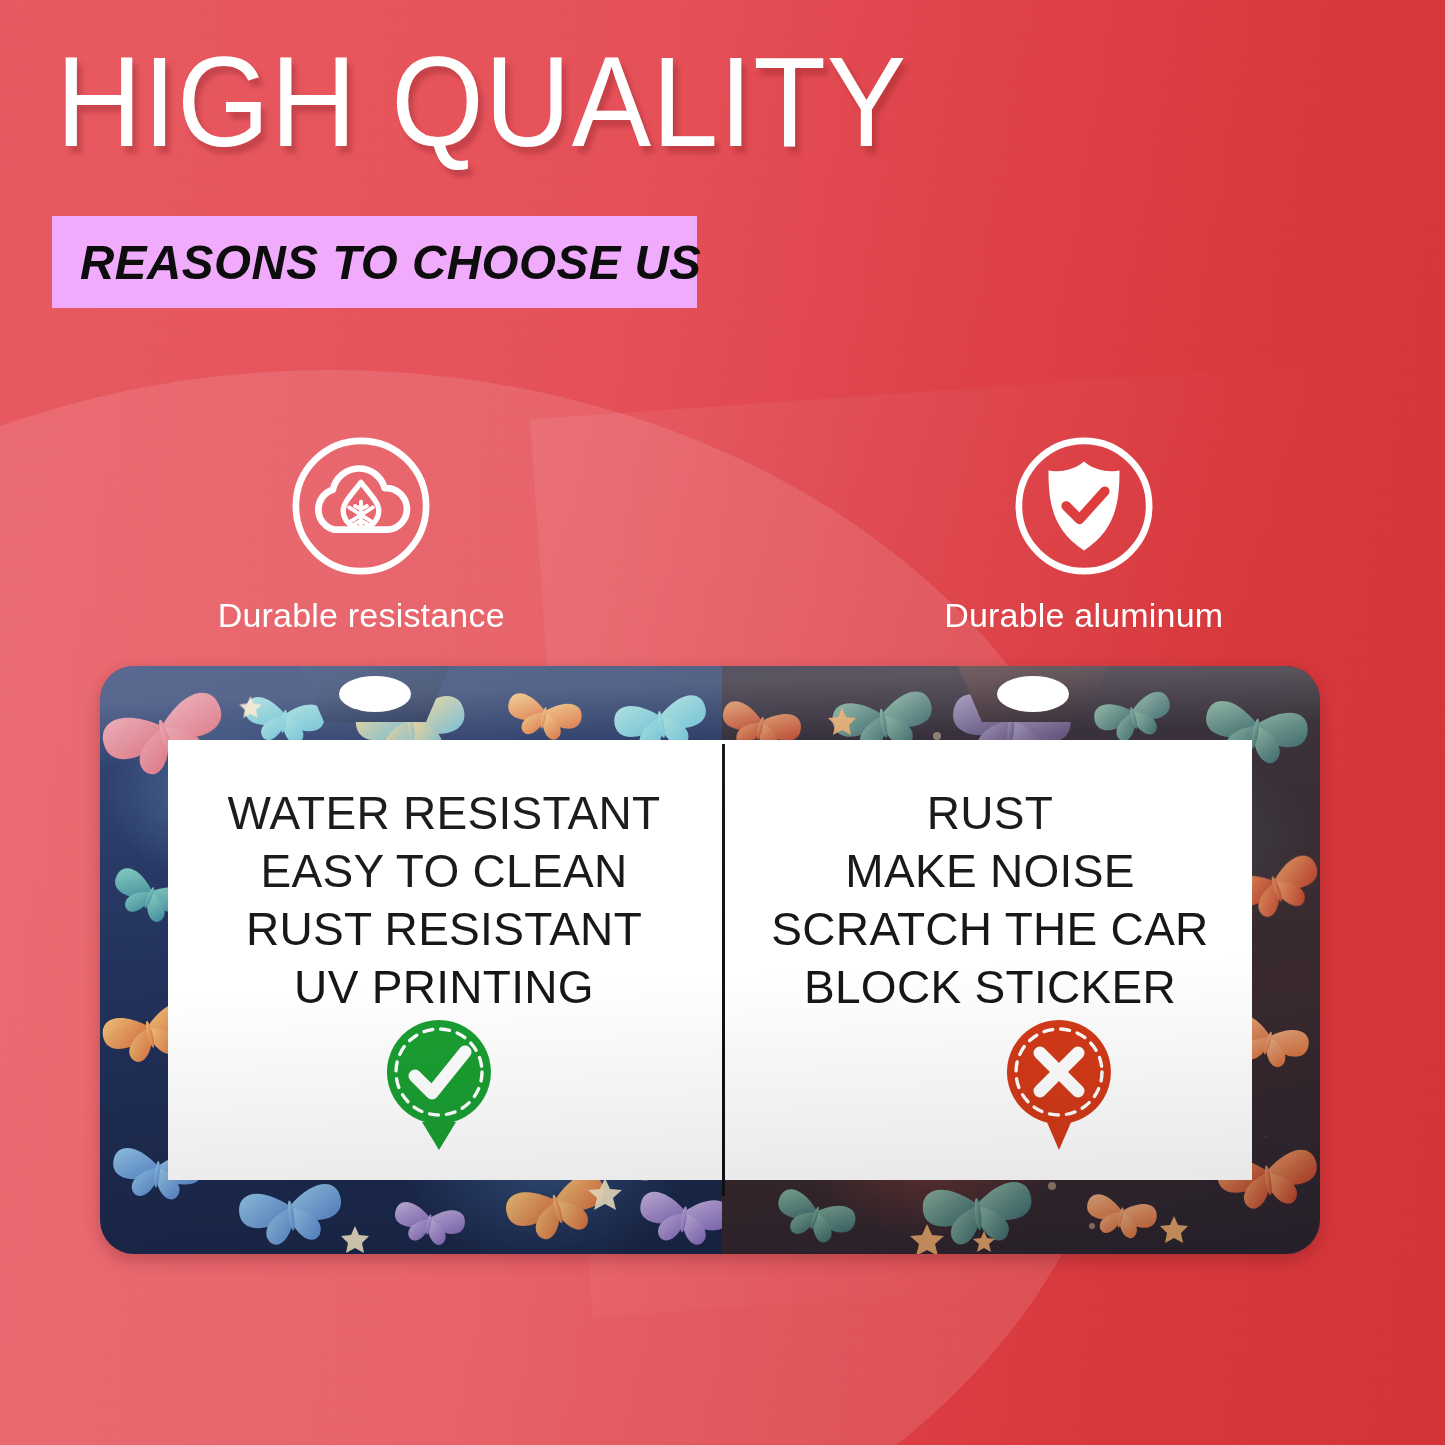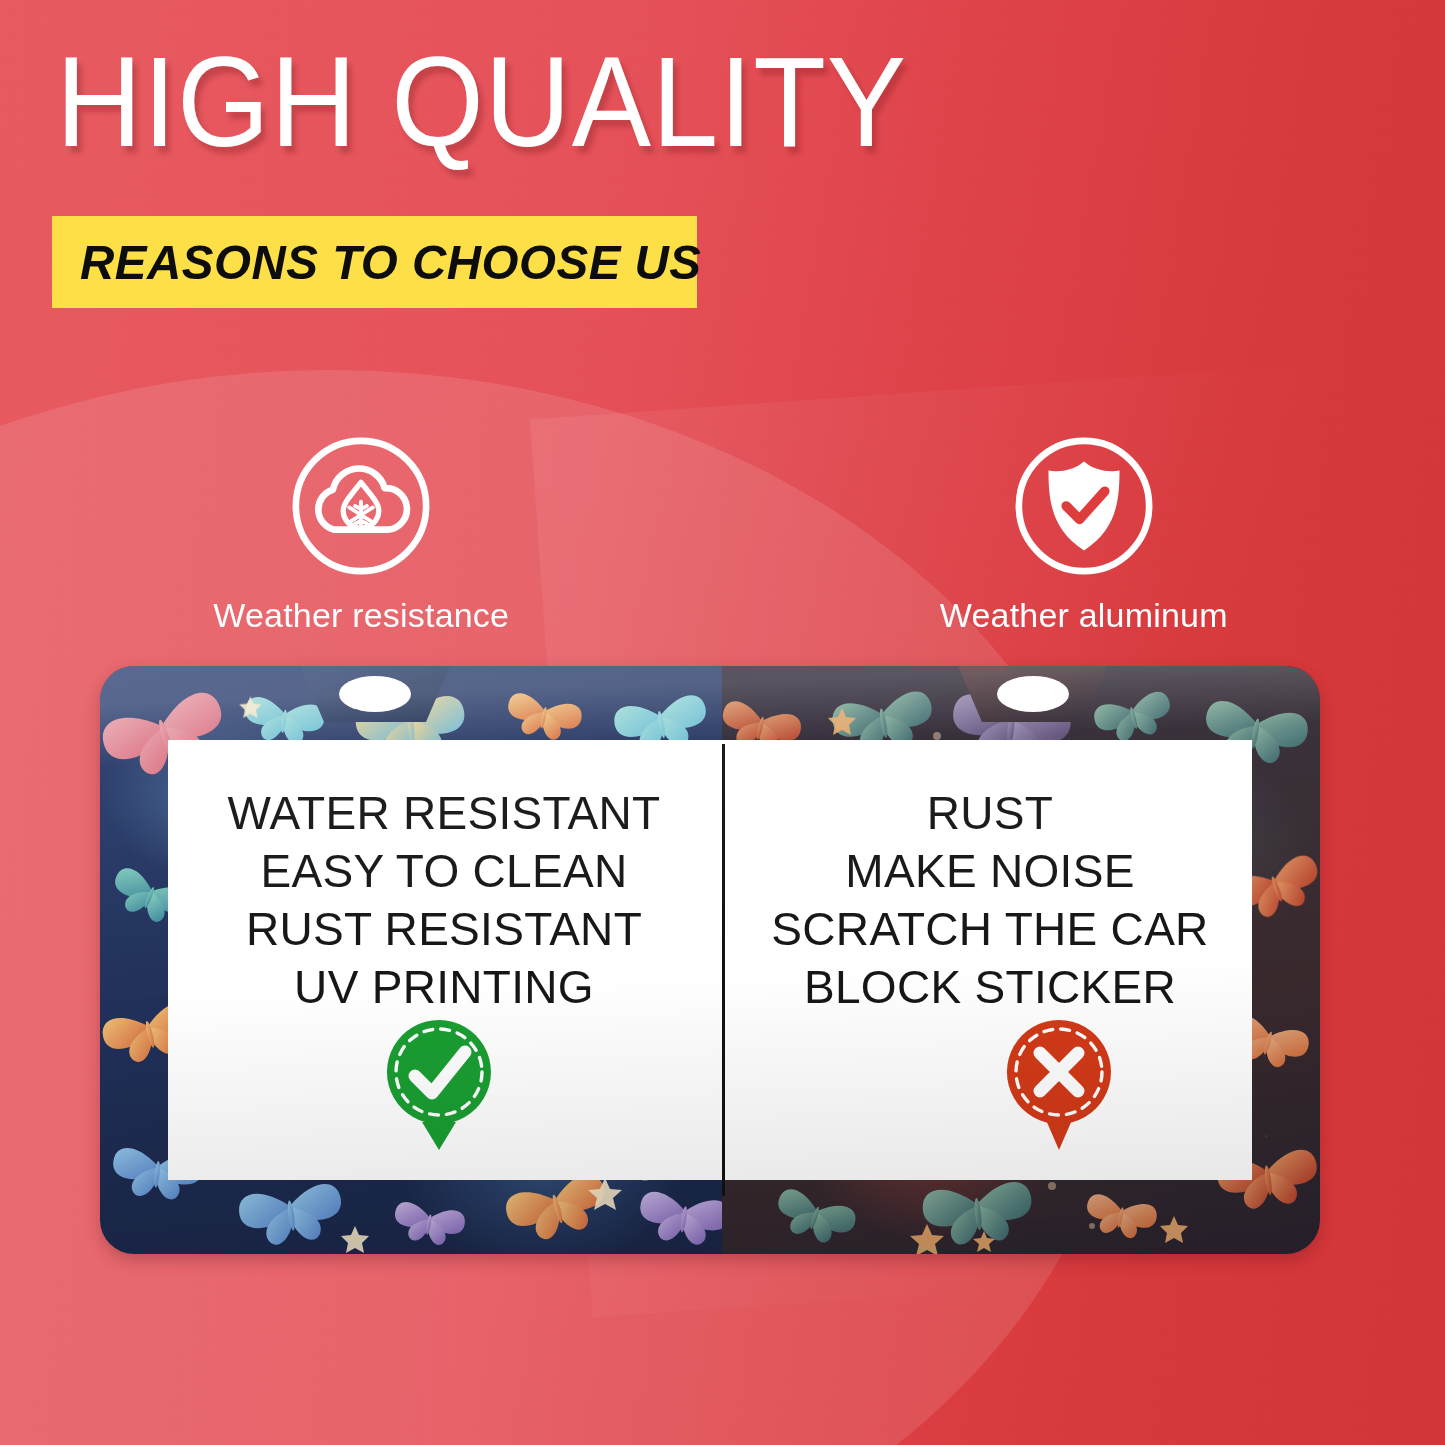--- a/index.html
+++ b/index.html
@@ -29,21 +29,21 @@
   #headline{position:absolute;left:56px;top:38px;
     font-family:"Liberation Sans Narrow","Liberation Sans",sans-serif;
     font-size:128px;line-height:1;letter-spacing:1px;
     font-weight:400;color:#ffffff;
     transform:scaleX(.93);transform-origin:left top;
     text-shadow:5px 7px 5px rgba(120,25,30,.30);
     white-space:nowrap;}
 
   
   #subtitle-banner{position:absolute;left:52px;top:216px;
-    width:645px;height:92px;background:#fde047;
+    width:645px;height:92px;background:#f0abfc;
     display:flex;align-items:center;}
   #subtitle-text{
     font-family:"Liberation Sans Narrow","Liberation Sans",sans-serif;
     font-style:italic;font-weight:700;font-size:49px;letter-spacing:.5px;
     color:#0d0d0d;margin-left:28px;white-space:nowrap;
     transform:scaleX(.97);transform-origin:left center;}
 
   
   #features{position:absolute;left:0;top:432px;width:1445px;
     display:flex;align-items:flex-start;}
@@ -139,33 +139,33 @@
           <line x1="50" y1="47" x2="50" y2="65"></line>
           <line x1="42" y1="51" x2="58" y2="61"></line>
           <line x1="58" y1="51" x2="42" y2="61"></line>
           <line x1="46" y1="50" x2="50" y2="52"></line>
           <line x1="54" y1="50" x2="50" y2="52"></line>
           <line x1="46" y1="62" x2="50" y2="60"></line>
           <line x1="54" y1="62" x2="50" y2="60"></line>
         </g>
       </svg>
     </span>
-    <span class="feature-label">Weather resistance</span>
+    <span class="feature-label">Durable resistance</span>
   </div>
 
 
   <div class="feature">
     <span class="feature-icon">
       <svg viewBox="0 0 100 100" width="148" height="148">
         <circle cx="50" cy="50" r="44" fill="none" stroke="#fff" stroke-width="4.5"></circle>
         <path d="M50 20 C58 27 68 27 74 26 C74 46 72 66 50 80 C28 66 26 46 26 26 C32 27 42 27 50 20 Z" fill="#fff"></path>
         <path d="M38 50 L47 59 L64 40" fill="none" stroke="#de3d3d" stroke-width="6.5" stroke-linecap="round" stroke-linejoin="round"></path>
       </svg>
     </span>
-    <span class="feature-label">Weather aluminum</span>
+    <span class="feature-label">Durable aluminum</span>
   </div>
 
 </div>
 
 <div id="plate-wrap">
 
   <div id="plate-frame">
 
     <div class="art" id="art-left">
       <div class="grain"></div>

